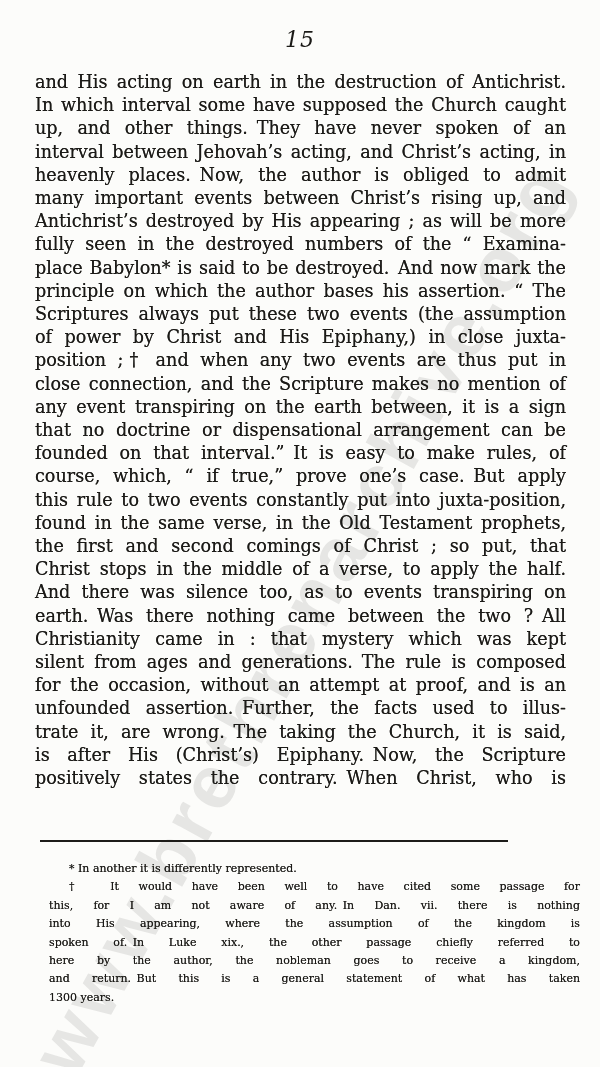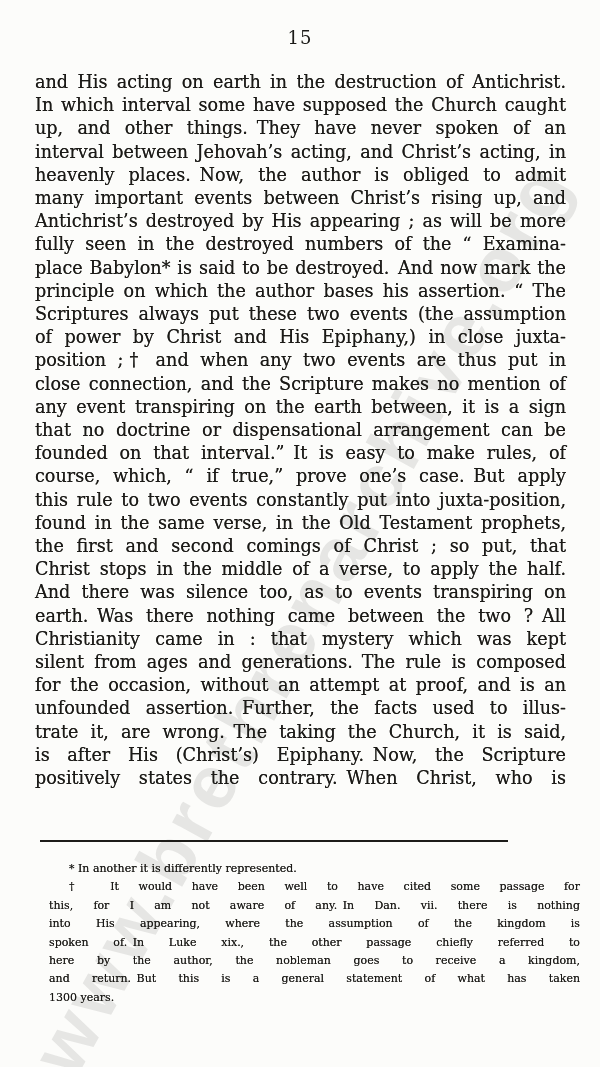--- a/index.html
+++ b/index.html
@@ -22,22 +22,23 @@
     font-size:76px;
     letter-spacing:5px;
     white-space:nowrap;
     color:rgba(40,40,40,0.10);
     z-index:1;
     user-select:none;
   }
   .page-number{
     position:absolute;top:27px;left:0;width:100%;
     text-align:center;
-    font-size:18px;letter-spacing:1px;
+    font-size:22px;letter-spacing:1px;
     z-index:2;
+    font-style:italic;
   }
   .body-text{
     position:absolute;top:71px;left:35px;width:531px;
     font-size:17.6px;line-height:23.2px;
     z-index:2;
     text-shadow:0 0 0.4px rgba(27,26,23,0.8);
   }
   .footnotes{
     position:absolute;top:860px;left:49px;width:531px;
     font-size:11px;line-height:18.4px;

